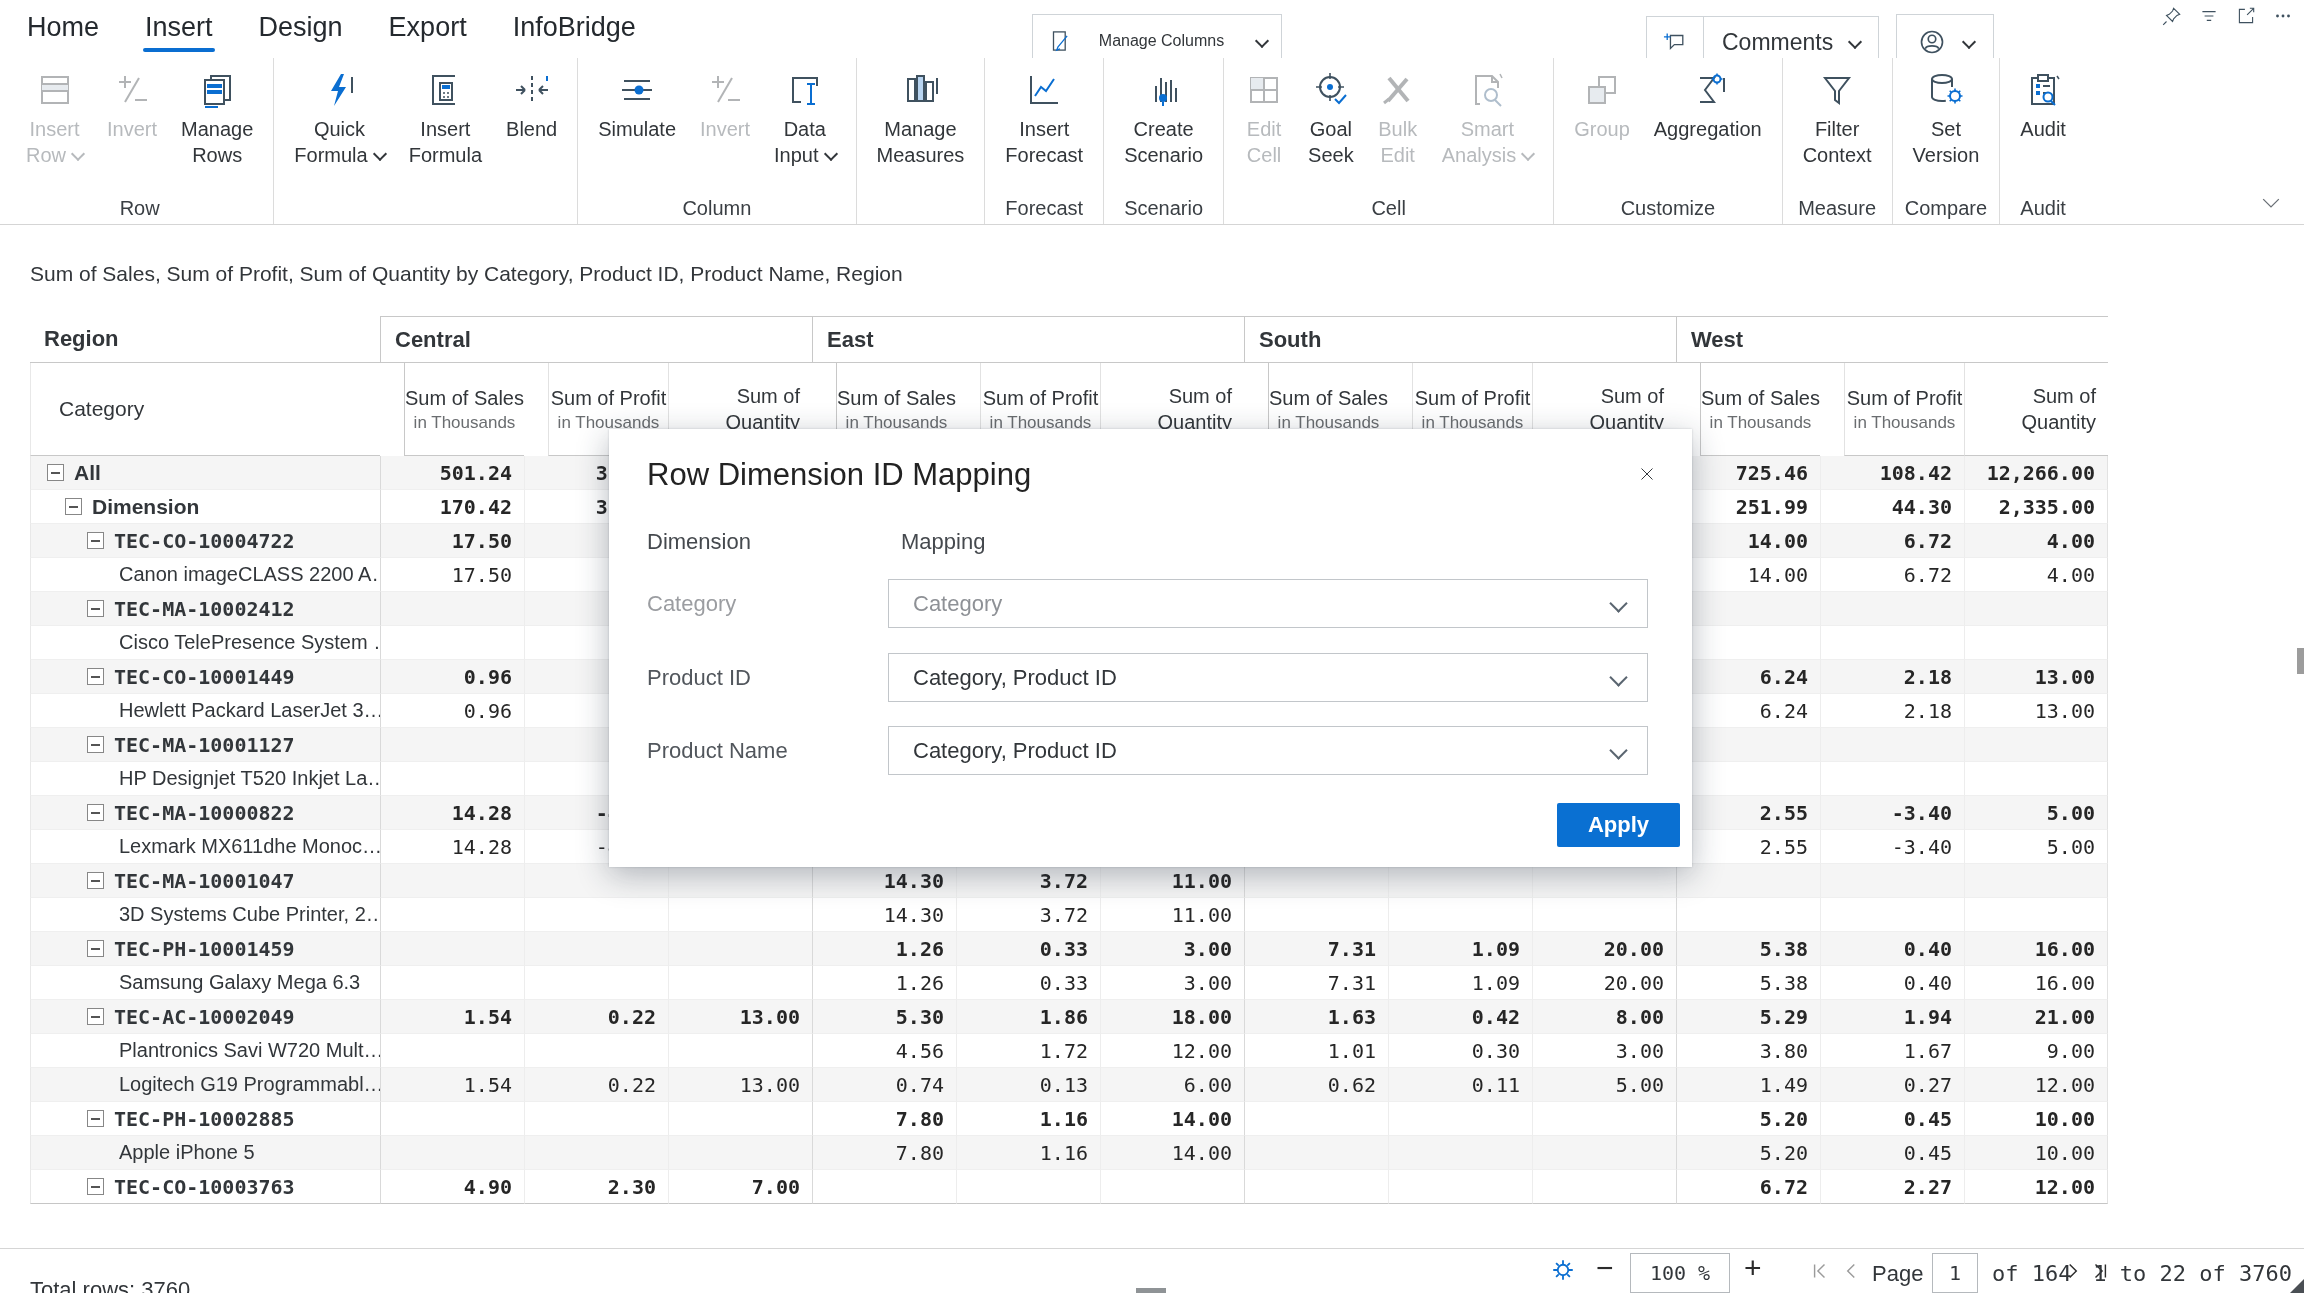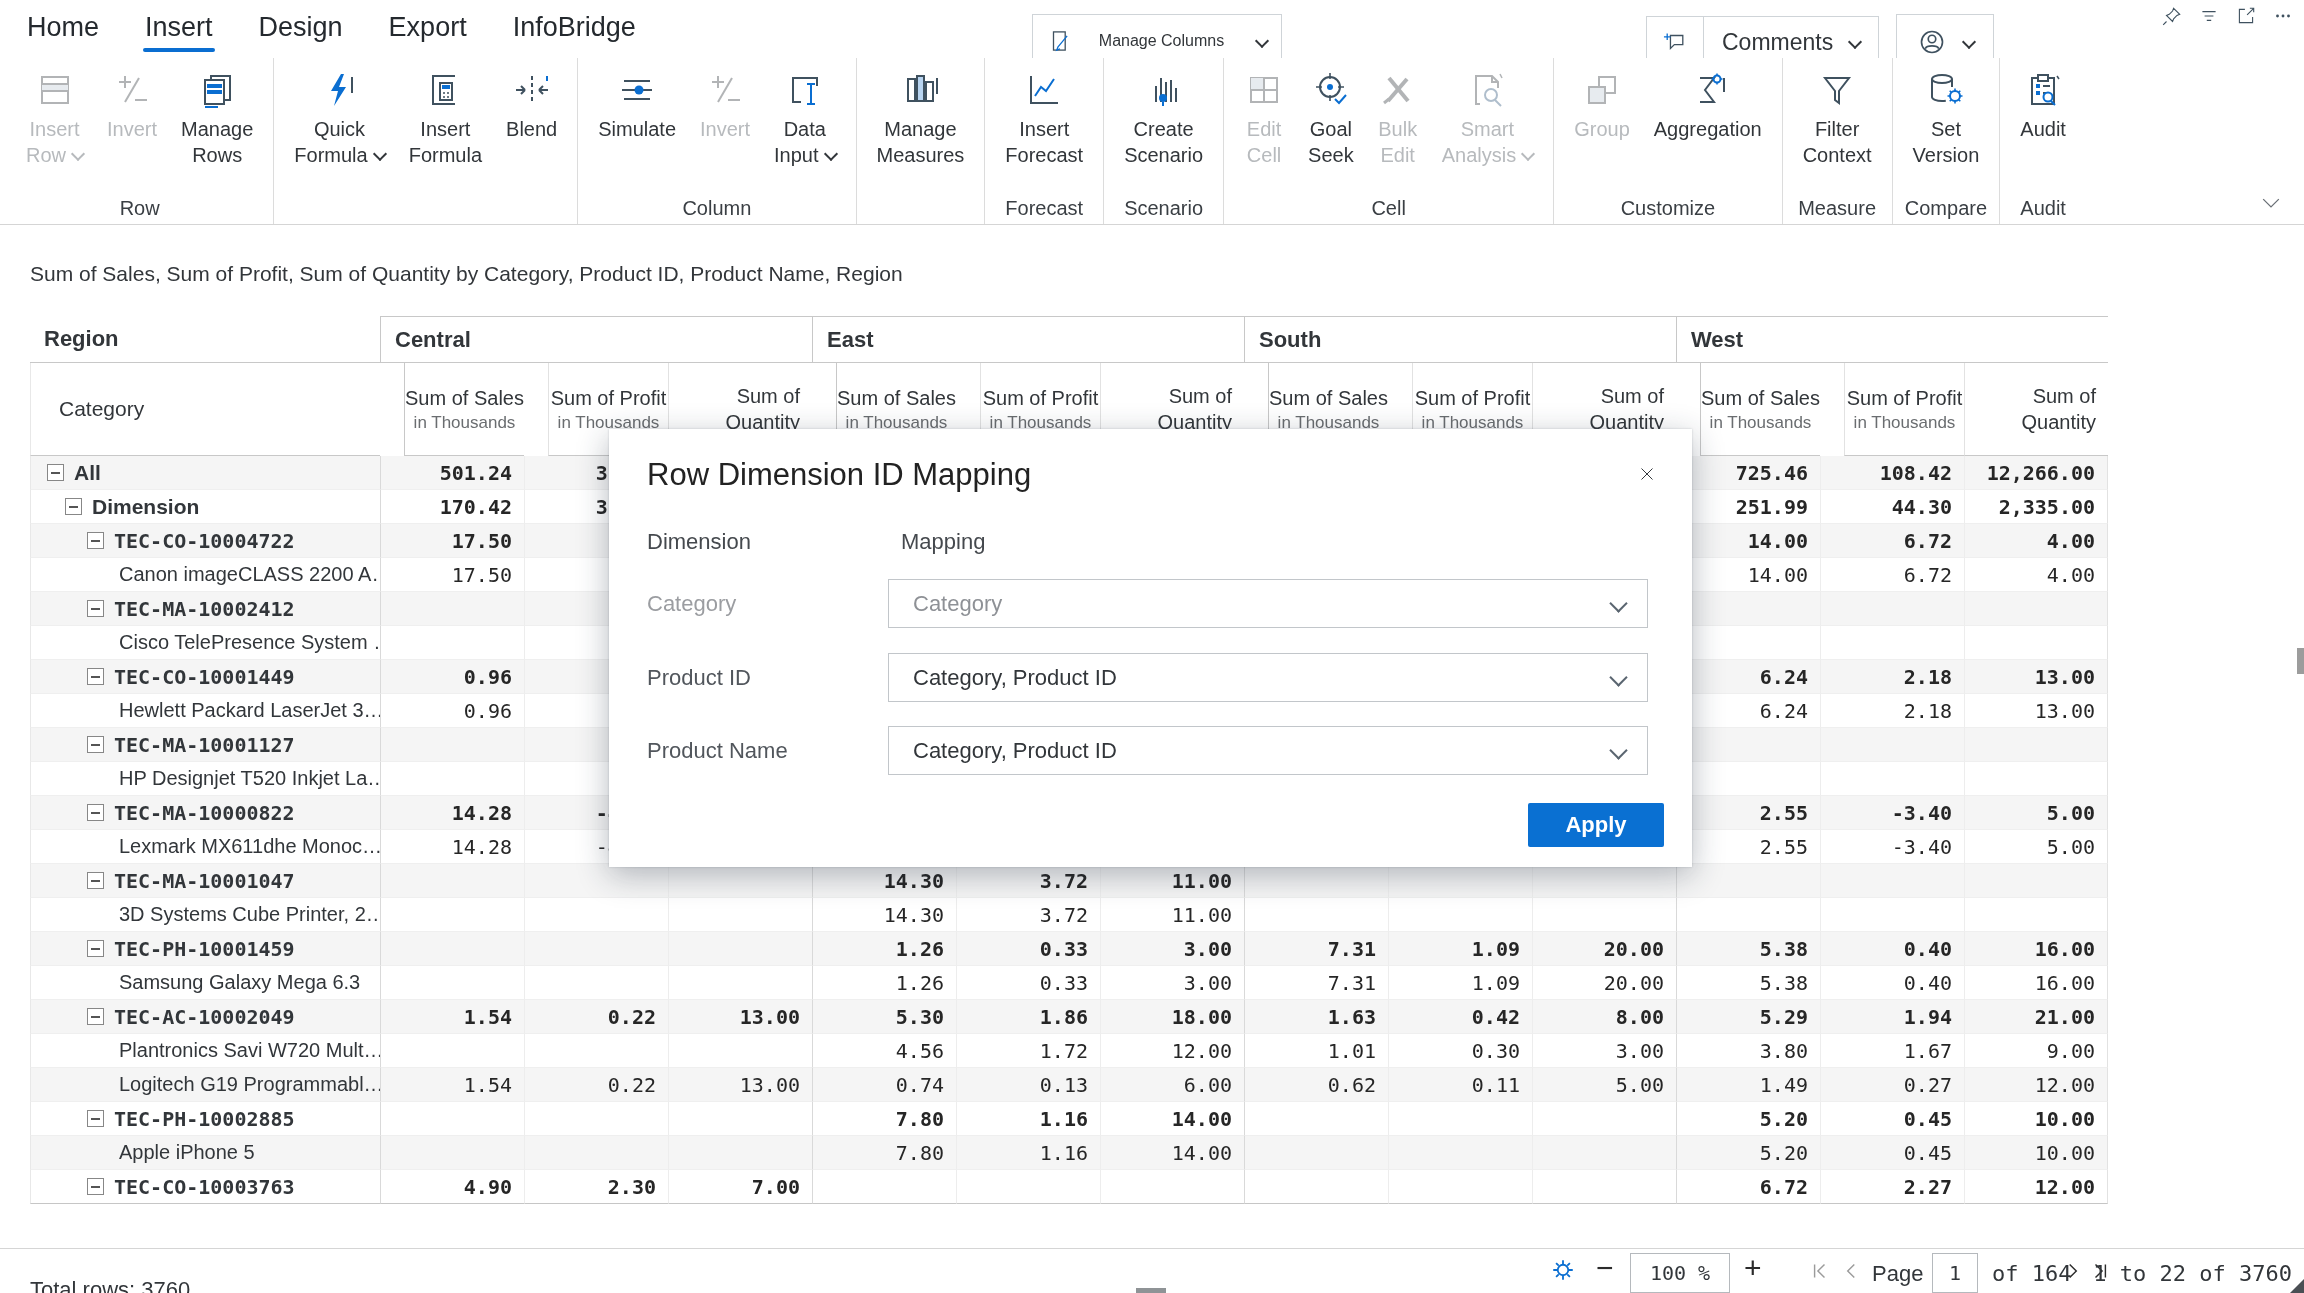--- a/index.html
+++ b/index.html
@@ -85,21 +85,21 @@
   #dlgClose{position:absolute;right:34px;top:34px;color:#32363a;cursor:default;}
   #dlgCols{position:absolute;left:38px;top:100px;font-size:22px;color:#45494e;display:flex;}
   #dlgCols .c1{width:254px;}
   .dlg-row{position:absolute;left:38px;right:44px;height:49px;}
   .dlg-row .dlbl{position:absolute;left:0;top:0;line-height:49px;font-size:22px;color:#51565c;}
   .dlg-row.muted .dlbl{color:#9b9da1;}
   .dlg-row .sel{position:absolute;left:241px;right:0;top:0;bottom:0;border:1px solid #c2c6ca;background:#fff;
     display:flex;align-items:center;padding:0 24px;font-size:22px;color:#32363a;}
   .dlg-row.muted .sel{color:#8e9196;}
   .selchev{position:absolute;right:22px;top:17px;width:11px;height:11px;border-right:2px solid #5a6570;border-bottom:2px solid #5a6570;transform:rotate(45deg);}
-  #applyBtn{position:absolute;right:28px;bottom:20px;width:136px;height:44px;background:#0a70d2;color:#fff;
+  #applyBtn{position:absolute;right:12px;bottom:20px;width:123px;height:44px;background:#0a70d2;color:#fff;
     font-size:22px;font-weight:bold;display:flex;align-items:center;justify-content:center;border-radius:2px;cursor:default;}
 
   
   #footer{position:absolute;left:0;top:1248px;width:2304px;height:45px;border-top:1px solid #d5d5d5;background:#fff;font-size:22px;}
   #totalRows{position:absolute;left:30px;top:12px;margin-top:16px;}
   #gearBtn{position:absolute;left:1548px;top:6px;}
   #zoomOut{position:absolute;left:1596px;top:2px;font-size:30px;color:#2b2b2b;}
   #zoomBox{position:absolute;left:1630px;top:4px;width:98px;height:38px;border:1px solid #b5b9bd;background:#fff;
     text-align:center;font-size:20px;padding:0;}
   #zoomIn{position:absolute;left:1744px;top:2px;font-size:30px;color:#2b2b2b;}

